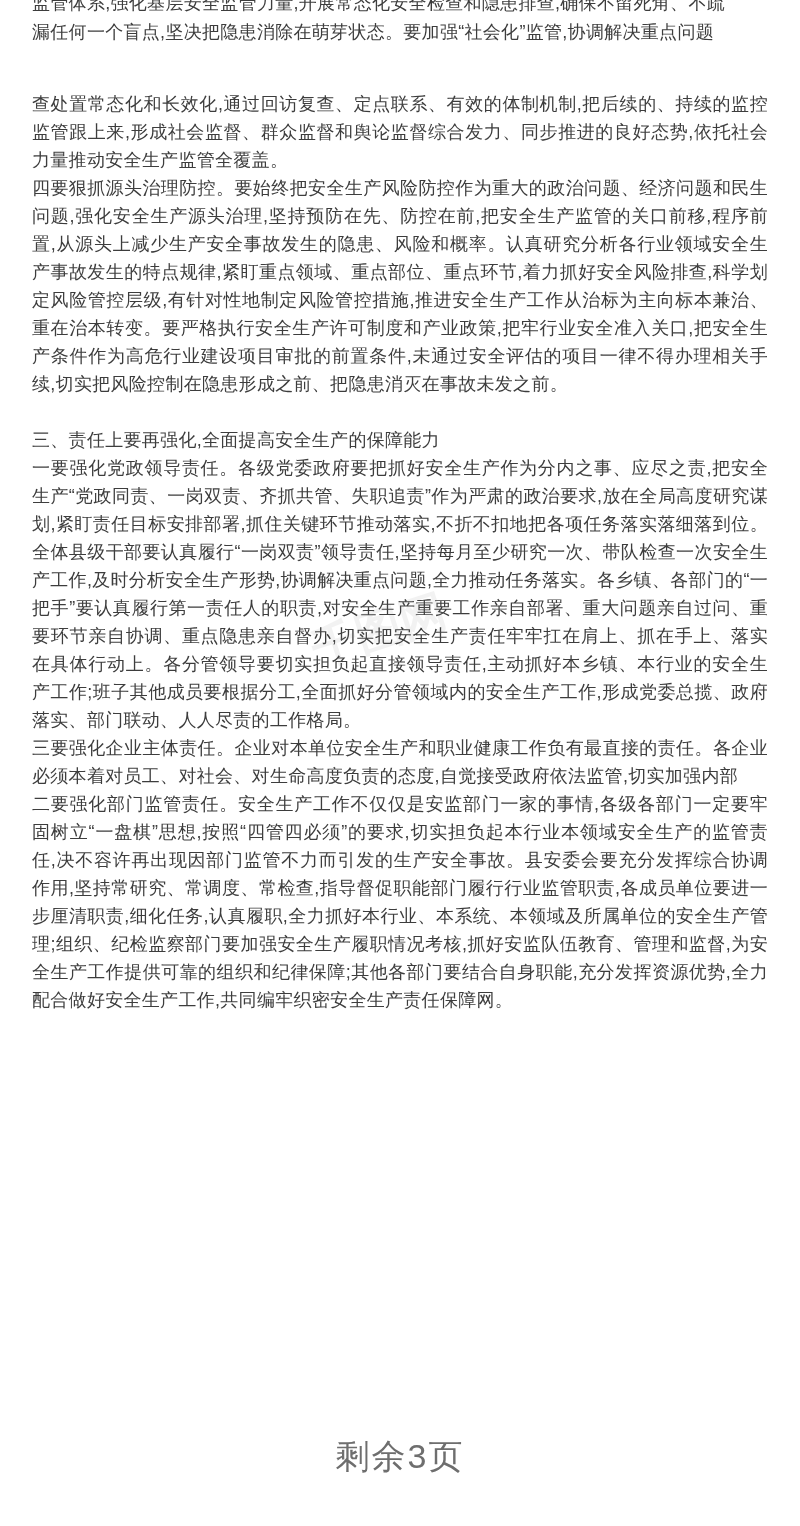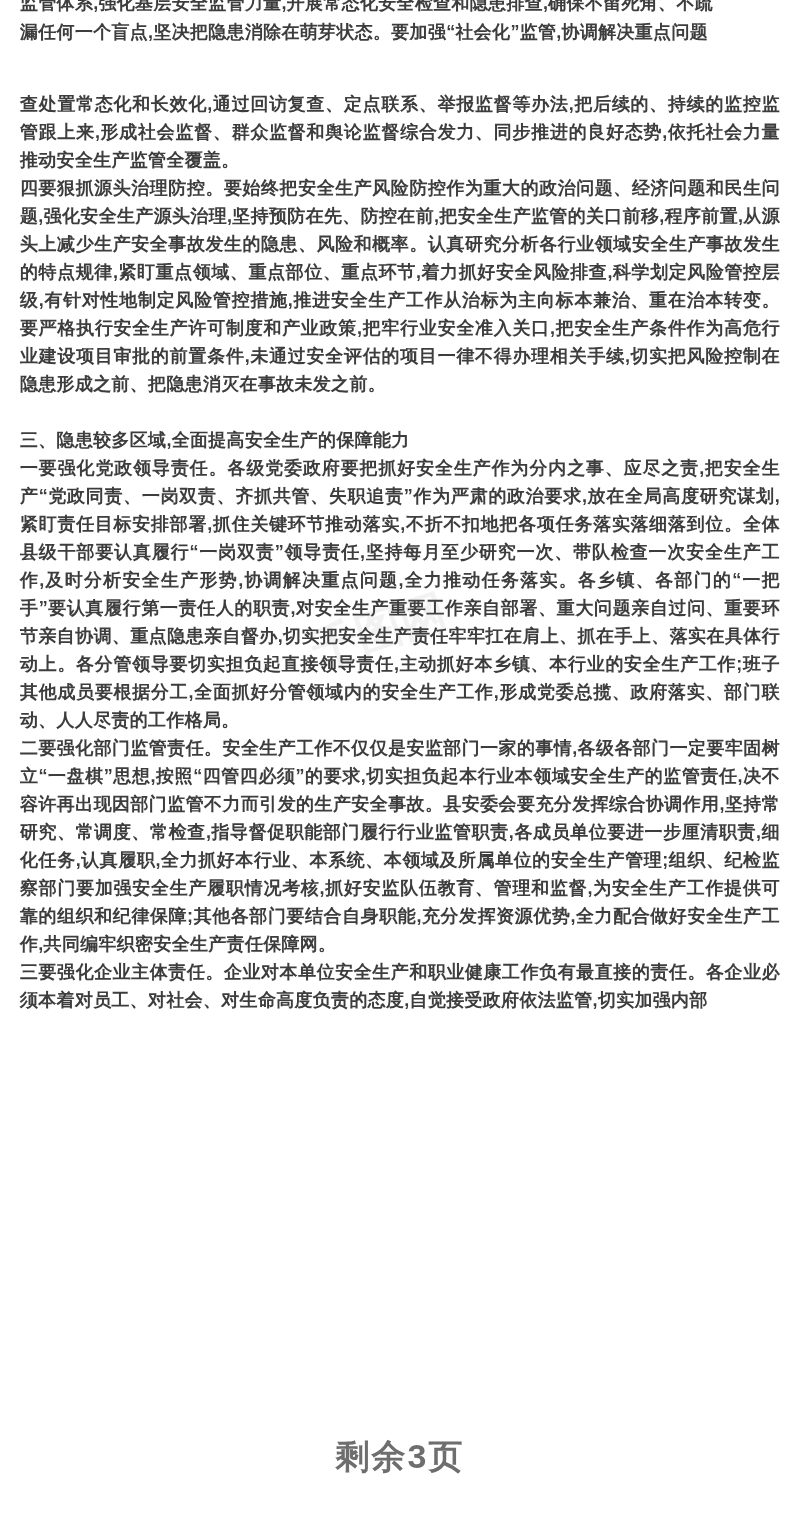--- a/index.html
+++ b/index.html
@@ -9,26 +9,25 @@
   body {
     width: 800px;
     height: 1526px;
     background: #ffffff;
     position: relative;
     overflow: hidden;
     font-family: "Liberation Sans", "DejaVu Sans", sans-serif;
     color: #3d3d3d;
   }
   .doc-content {
-    padding: 0 20px;
+    padding: 0 32px;
     font-size: 18px;
     line-height: 28px;
     text-align: justify;
     letter-spacing: 0.3px;
-    font-weight: bold;
   }
   .doc-content p {
     margin: 0;
     word-break: break-all;
   }
   
   .clip-wrap {
     height: 18px;
     overflow: hidden;
   }
@@ -55,43 +54,43 @@
   .preview-footer {
     position: absolute;
     left: 0;
     right: 0;
     bottom: 46px;
     display: flex;
     justify-content: center;
     align-items: center;
     gap: 58px;
     font-size: 34px;
-    font-weight: bold;
+    font-weight: normal;
     color: #6e6e6e;
     letter-spacing: 2px;
   }
 </style>
 </head>
 <body>
 
 <div class="doc-content">
 
   <div class="top-fragment">
     <div class="clip-wrap">
       <p>监管体系,强化基层安全监管力量,开展常态化安全检查和隐患排查,确保不留死角、不疏</p>
     </div>
     <p>漏任何一个盲点,坚决把隐患消除在萌芽状态。要加强“社会化”监管,协调解决重点问题</p>
   </div>
 
-  <p>查处置常态化和长效化,通过回访复查、定点联系、举报监督等办法,把后续的、持续的监控监管跟上来,形成社会监督、群众监督和舆论监督综合发力、同步推进的良好态势,依托社会力量推动安全生产监管全覆盖。</p>
+  <p>查处置常态化和长效化,通过回访复查、定点联系、有效的体制机制,把后续的、持续的监控监管跟上来,形成社会监督、群众监督和舆论监督综合发力、同步推进的良好态势,依托社会力量推动安全生产监管全覆盖。</p>
   <p>四要狠抓源头治理防控。要始终把安全生产风险防控作为重大的政治问题、经济问题和民生问题,强化安全生产源头治理,坚持预防在先、防控在前,把安全生产监管的关口前移,程序前置,从源头上减少生产安全事故发生的隐患、风险和概率。认真研究分析各行业领域安全生产事故发生的特点规律,紧盯重点领域、重点部位、重点环节,着力抓好安全风险排查,科学划定风险管控层级,有针对性地制定风险管控措施,推进安全生产工作从治标为主向标本兼治、重在治本转变。要严格执行安全生产许可制度和产业政策,把牢行业安全准入关口,把安全生产条件作为高危行业建设项目审批的前置条件,未通过安全评估的项目一律不得办理相关手续,切实把风险控制在隐患形成之前、把隐患消灭在事故未发之前。</p>
-  <p class="section-heading">三、隐患较多区域,全面提高安全生产的保障能力</p>
+  <p class="section-heading">三、责任上要再强化,全面提高安全生产的保障能力</p>
   <p>一要强化党政领导责任。各级党委政府要把抓好安全生产作为分内之事、应尽之责,把安全生产“党政同责、一岗双责、齐抓共管、失职追责”作为严肃的政治要求,放在全局高度研究谋划,紧盯责任目标安排部署,抓住关键环节推动落实,不折不扣地把各项任务落实落细落到位。全体县级干部要认真履行“一岗双责”领导责任,坚持每月至少研究一次、带队检查一次安全生产工作,及时分析安全生产形势,协调解决重点问题,全力推动任务落实。各乡镇、各部门的“一把手”要认真履行第一责任人的职责,对安全生产重要工作亲自部署、重大问题亲自过问、重要环节亲自协调、重点隐患亲自督办,切实把安全生产责任牢牢扛在肩上、抓在手上、落实在具体行动上。各分管领导要切实担负起直接领导责任,主动抓好本乡镇、本行业的安全生产工作;班子其他成员要根据分工,全面抓好分管领域内的安全生产工作,形成党委总揽、政府落实、部门联动、人人尽责的工作格局。</p>
+  <p>三要强化企业主体责任。企业对本单位安全生产和职业健康工作负有最直接的责任。各企业必须本着对员工、对社会、对生命高度负责的态度,自觉接受政府依法监管,切实加强内部</p>
   <p>二要强化部门监管责任。安全生产工作不仅仅是安监部门一家的事情,各级各部门一定要牢固树立“一盘棋”思想,按照“四管四必须”的要求,切实担负起本行业本领域安全生产的监管责任,决不容许再出现因部门监管不力而引发的生产安全事故。县安委会要充分发挥综合协调作用,坚持常研究、常调度、常检查,指导督促职能部门履行行业监管职责,各成员单位要进一步厘清职责,细化任务,认真履职,全力抓好本行业、本系统、本领域及所属单位的安全生产管理;组织、纪检监察部门要加强安全生产履职情况考核,抓好安监队伍教育、管理和监督,为安全生产工作提供可靠的组织和纪律保障;其他各部门要结合自身职能,充分发挥资源优势,全力配合做好安全生产工作,共同编牢织密安全生产责任保障网。</p>
-  <p>三要强化企业主体责任。企业对本单位安全生产和职业健康工作负有最直接的责任。各企业必须本着对员工、对社会、对生命高度负责的态度,自觉接受政府依法监管,切实加强内部</p>
 
 </div>
 
 <div class="watermark">千图网</div>
 
 <div class="preview-footer">
   <span>剩余3页</span>
 </div>
 
 </body></html>

